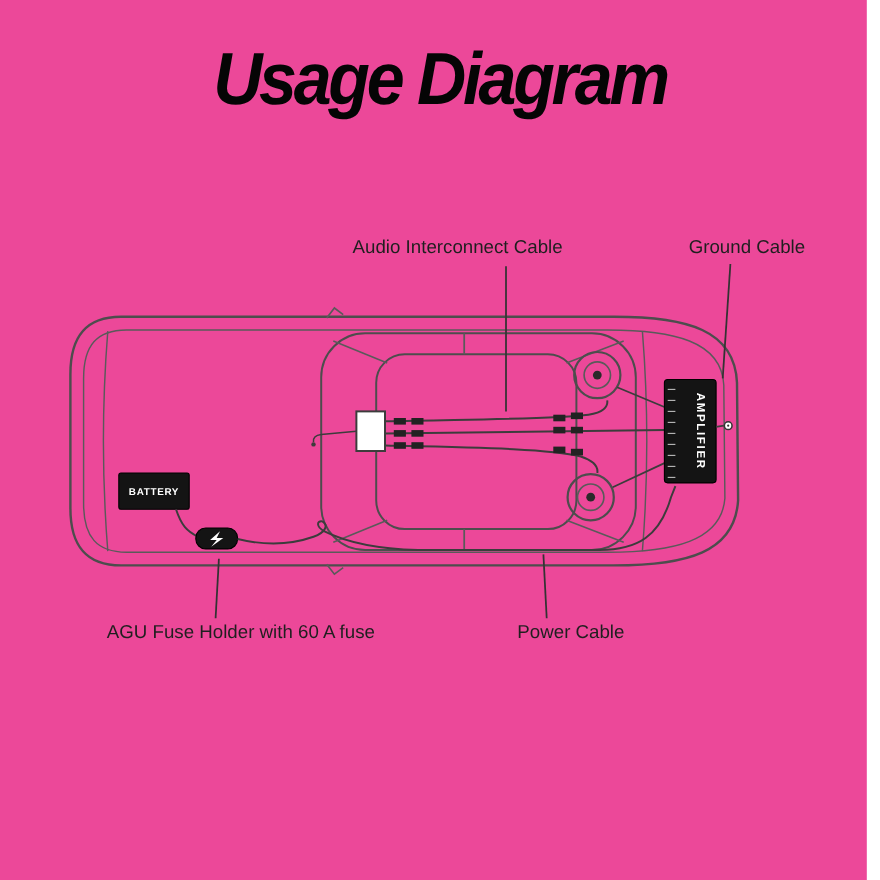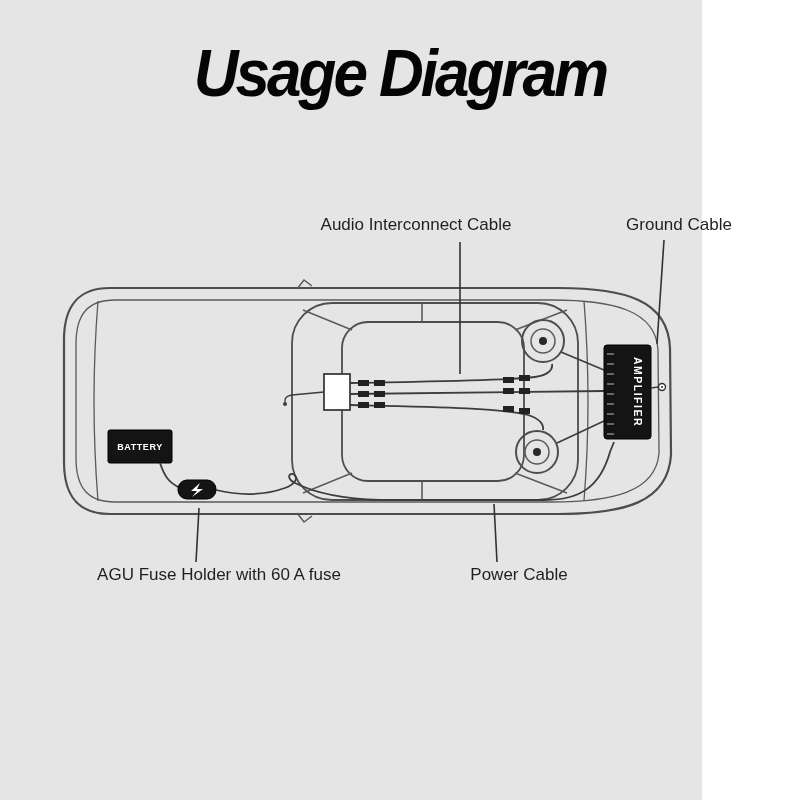--- a/index.html
+++ b/index.html
@@ -6,23 +6,23 @@
     margin: 0;
     padding: 0;
     width: 800px;
     height: 800px;
     background: #ffffff;
     font-family: "Liberation Sans", sans-serif;
     overflow: hidden;
   }
   .page {
     position: relative;
-    width: 702px;
+    width: 788px;
     height: 800px;
-    background: #e5e5e5;
+    background: #ec4899;
   }
   .title {
     position: absolute;
     top: 34px;
     left: 0;
     width: 800px;
     text-align: center;
     font-size: 62px;
     font-weight: bold;
     font-style: italic;

